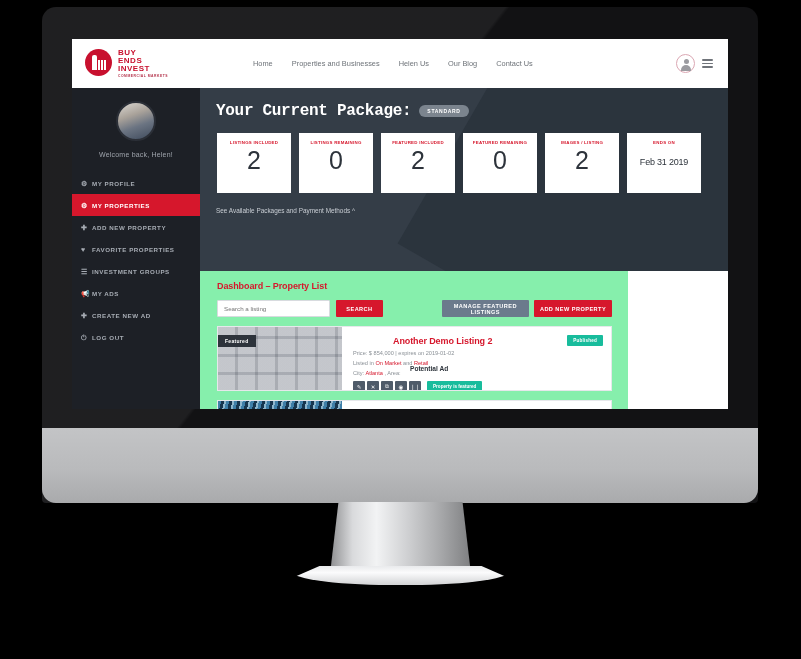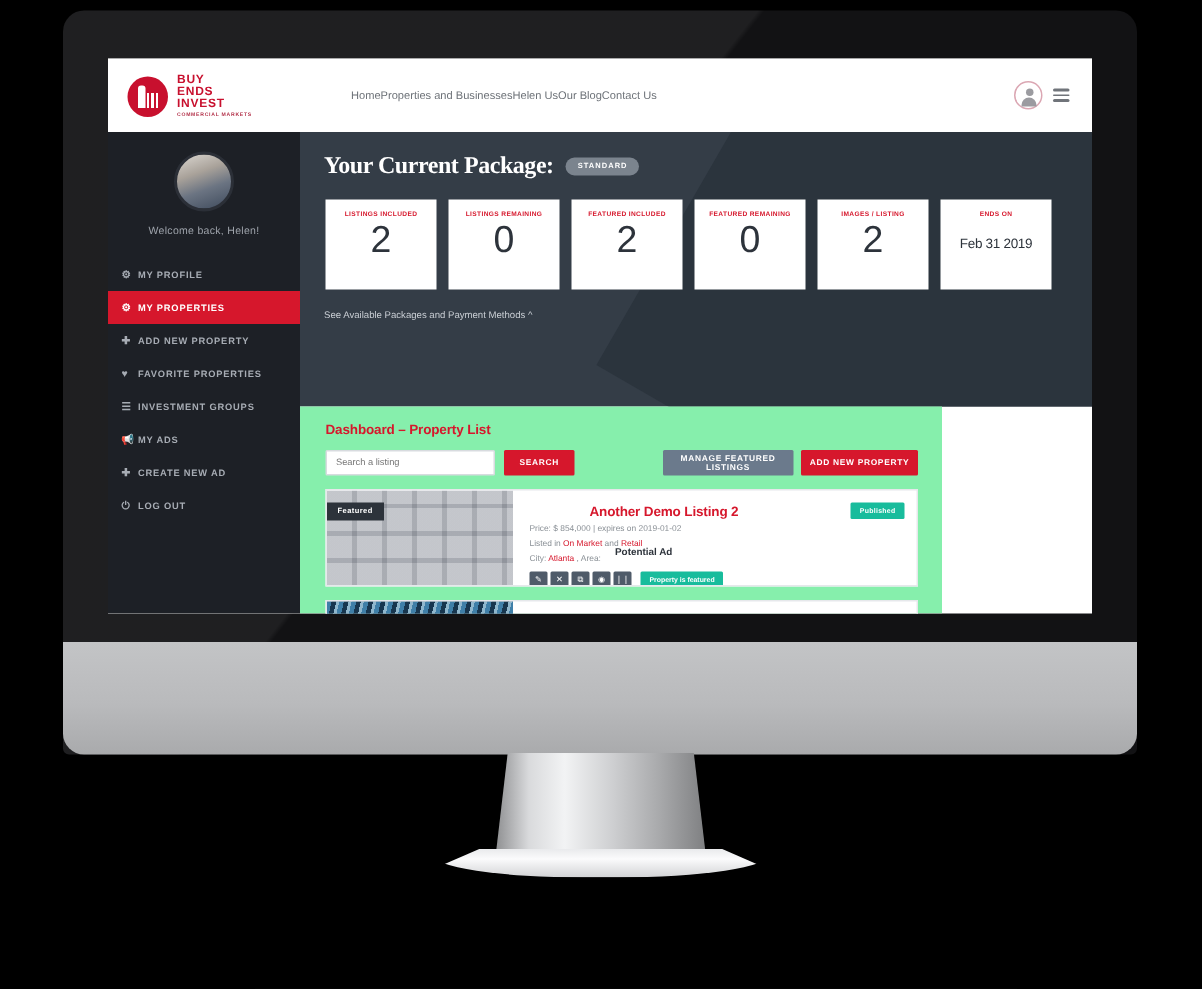--- a/index.html
+++ b/index.html
@@ -49,21 +49,21 @@
     position: absolute; left: 72px; top: 39px;
     width: 656px; height: 370px;
     background: #fff; overflow: hidden;
   }
 
   
   .topbar {
     position: absolute; left: 0; top: 0; width: 656px; height: 49px;
     background: #fff; display: flex; align-items: center;
   }
-  .logo { display: flex; align-items: flex-end; margin-left: 13px; }
+  .logo { display: flex; align-items: flex-start; margin-left: 13px; }
   .logo-mark {
     width: 27px; height: 27px; border-radius: 50%;
     background: #c8102e; position: relative; flex: none;
   }
   .logo-mark::before {
     content: ""; position: absolute; left: 7px; top: 6px;
     width: 5px; height: 15px; background: #fff; border-radius: 2px 2px 0 0;
   }
   .logo-mark::after {
     content: ""; position: absolute; left: 13px; top: 11px;
@@ -72,21 +72,21 @@
   }
   .logo-words { margin-left: 6px; line-height: 1.02; }
   .logo-words span {
     display: block; color: #c8102e; font-weight: bold;
     font-size: 8px; letter-spacing: .5px;
   }
   .logo-sub {
     font-size: 3.4px !important; letter-spacing: .9px;
     color: #b3324a !important; margin-top: 1.5px;
   }
-  .nav { display: flex; margin-left: 66px; }
+  .nav { display: flex; gap: 19px; margin-left: 85px; }
   .nav a {
     font-size: 7.4px; color: #6d7278; text-decoration: none; white-space: nowrap;
   }
   .topbar-right {
     margin-left: auto; margin-right: 15px; display: flex; align-items: center; gap: 7px;
   }
   .avatar-ring {
     width: 19px; height: 19px; border-radius: 50%;
     border: 1px solid #dba7b3; position: relative; background: #fff;
   }
@@ -136,21 +136,21 @@
   .package::before {
     content: ""; position: absolute; right: -60px; top: -70px;
     width: 330px; height: 330px; background: #2b343d; transform: rotate(30deg);
   }
   .pkg-inner { position: relative; }
   .pkg-title-row {
     display: flex; align-items: center; gap: 8px; margin: 14px 0 0 16px;
   }
   .pkg-title {
     color: #fff; font-size: 16px; font-weight: bold; letter-spacing: -.3px;
-    font-family: Liberation Serif, serif;
+    font-family: Liberation Mono, monospace;
   }
   .pkg-badge {
     background: #7b848e; color: #fff; font-size: 5px; font-weight: bold;
     letter-spacing: .7px; padding: 3px 8px; border-radius: 9px;
   }
   .cards { display: flex; gap: 8px; margin: 13px 0 0 17px; }
   .card {
     width: 74px; height: 60px; background: #fff;
     display: flex; flex-direction: column; align-items: center;
     padding-top: 7px;

